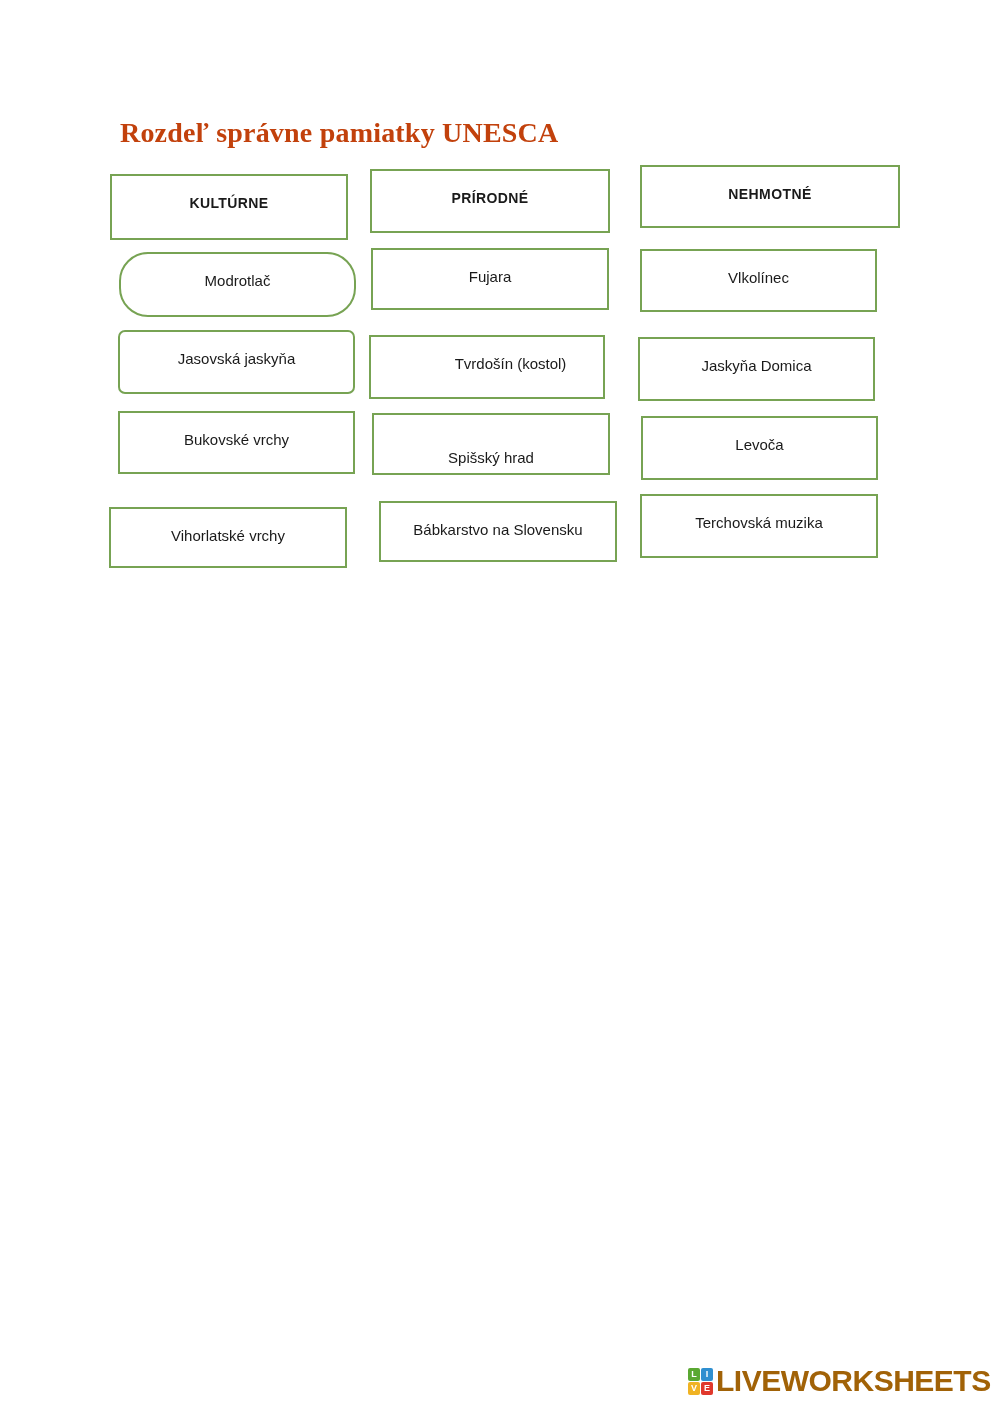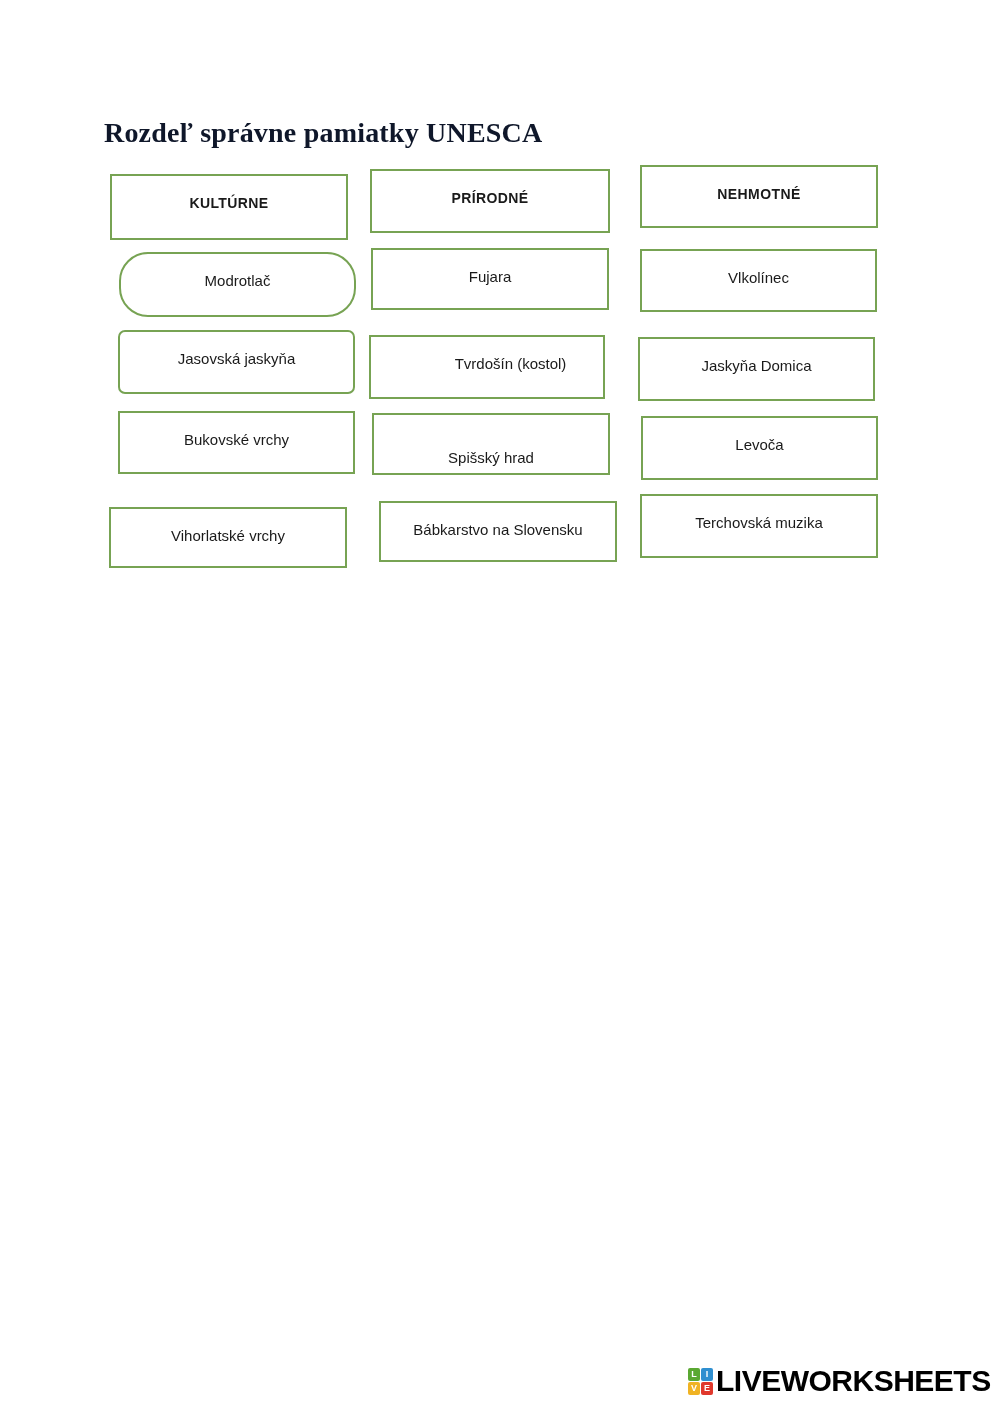--- a/index.html
+++ b/index.html
@@ -18,27 +18,27 @@
   }
 
   .sheet {
     position: absolute;
     inset: 0;
   }
 
   
   .title {
     position: absolute;
-    left: 104px;
+    left: 120px;
     top: 116px;
     font-family: "Liberation Serif", "DejaVu Serif", serif;
     font-weight: bold;
     font-size: 28px;
     line-height: 34px;
-    color: #0f172a;
+    color: #c2410c;
     letter-spacing: 0.2px;
     white-space: nowrap;
     text-align: right;
   }
 
   
   .box {
     position: absolute;
     box-sizing: border-box;
     background: #ffffff;
@@ -93,21 +93,21 @@
   .lw-t-l { background: #5aa832; }
   .lw-t-i { background: #2f8fd0; }
   .lw-t-v { background: #f0b323; }
   .lw-t-e { background: #e0382c; }
   .lw-word {
     font-family: "Liberation Sans", sans-serif;
     font-weight: bold;
     font-size: 30px;
     line-height: 30px;
     letter-spacing: -0.5px;
-    color: #000000;
+    color: #a16207;
   }
 </style>
 </head>
 <body>
 
 <div class="sheet">
 
   <div class="title">Rozdeľ správne pamiatky UNESCA</div>
 
   <div id="boxes-root">
@@ -134,21 +134,21 @@
       </div>
       <div class="box item" style="left: 369px; top: 335px; width: 236px; height: 64px;">
         <span class="box-label" style="margin-top: 17px; padding-left: 47px;">Tvrdošín (kostol)</span>
       </div>
       <div class="box item" style="left: 372px; top: 413px; width: 238px; height: 62px;">
         <span class="box-label" style="margin-top: 33px;">Spišský hrad</span>
       </div>
       <div class="box item" style="left: 379px; top: 501px; width: 238px; height: 61px;">
         <span class="box-label" style="margin-top: 17px; text-align: center;">Bábkarstvo na Slovensku</span>
       </div>
-      <div class="box header" style="left: 640px; top: 165px; width: 238px; height: 63px;">
+      <div class="box header" style="left: 640px; top: 165px; width: 260px; height: 63px;">
         <span class="box-label cap-nehmotne" style="margin-top: 18px;">NEHMOTNÉ</span>
       </div>
       <div class="box item" style="left: 640px; top: 249px; width: 237px; height: 63px;">
         <span class="box-label" style="margin-top: 17px;">Vlkolínec</span>
       </div>
       <div class="box item" style="left: 638px; top: 337px; width: 237px; height: 64px;">
         <span class="box-label" style="margin-top: 17px;">Jaskyňa Domica</span>
       </div>
       <div class="box item" style="left: 641px; top: 416px; width: 237px; height: 64px;">
         <span class="box-label" style="margin-top: 17px;">Levoča</span>

